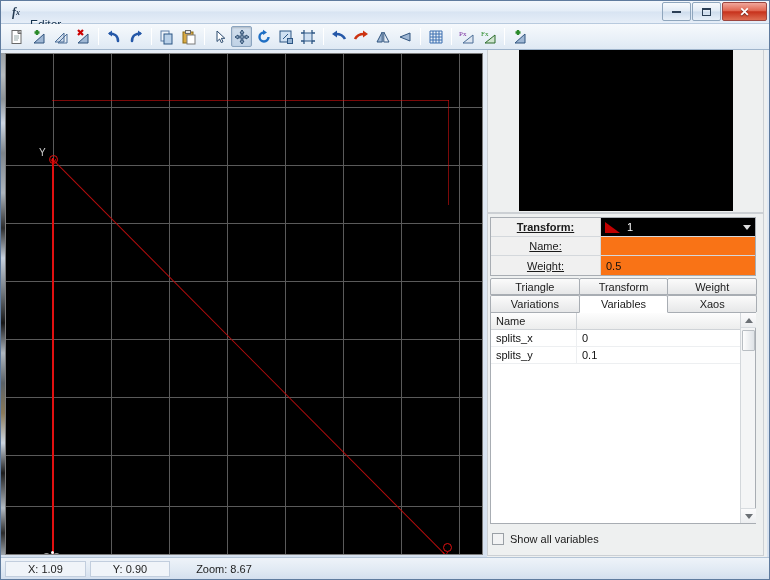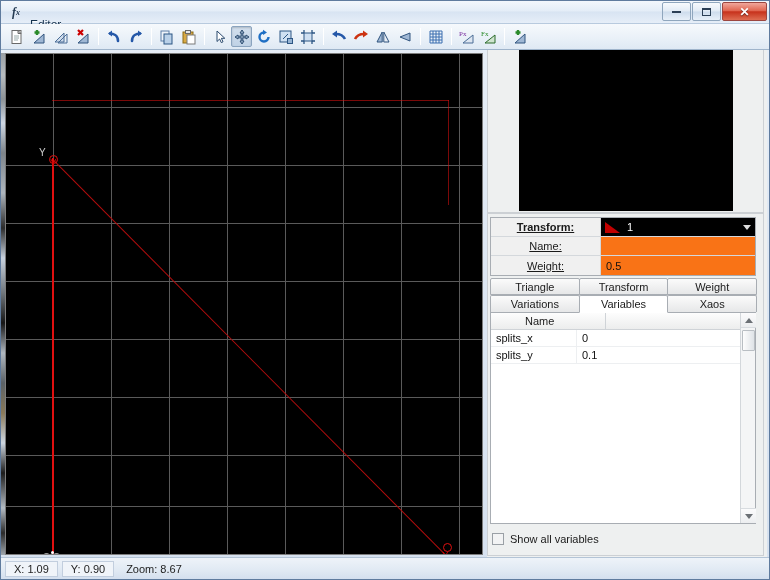--- a/index.html
+++ b/index.html
@@ -117,21 +117,21 @@
   }
 
   
   #statusbar {
     position: absolute; left: 0; bottom: 0; width: 768px; height: 22px;
     background: linear-gradient(to bottom, #eef3f9 0%, #e0e9f3 60%, #d4dfee 100%);
     border-top: 1px solid #b3c4d6;
     display: flex; align-items: center;
   }
   .sb-cell {
-    height: 16px; margin: 0 2px; padding: 0 8px;
+    height: 16px; margin: 0 2px; padding: 0 22px;
     display: flex; align-items: center;
     font-size: 11px; color: #1d1d1d;
     border: 1px solid #c2cede;
     background: #f0f4f9;
   }
   .sb-cell.first { margin-left: 4px; }
   .sb-cell.plain { border: none; background: transparent; }
 
   
   #rightpanel {
@@ -207,21 +207,21 @@
   
   #vartable {
     position: absolute; left: 3px; top: 262px; width: 266px; height: 212px;
     border: 1px solid #a8adb3; background: #fff;
   }
   .thead { display: flex; height: 17px;
            background: linear-gradient(to bottom, #fdfdfd, #eceded);
            border-bottom: 1px solid #cfd3d7; }
   .th { display: flex; align-items: center; padding-left: 5px;
         font-size: 11px; color: #1a1a1a; border-right: 1px solid #cfd3d7; }
-  .th.c1 { width: 86px; margin-left: 29px; }
+  .th.c1 { width: 86px; }
   .th.c2 { flex: 1; }
   .trowd { display: flex; height: 17px; border-bottom: 1px solid #edeff1; }
   .td { display: flex; align-items: center; padding-left: 5px;
         font-size: 11px; color: #111; }
   .td.c1 { width: 86px; border-right: 1px solid #edeff1; }
   .td.c2 { flex: 1; }
   #vscroll {
     position: absolute; right: 0; top: 0; width: 15px; height: 100%;
     background: #f4f5f6; border-left: 1px solid #d3d7db;
   }

